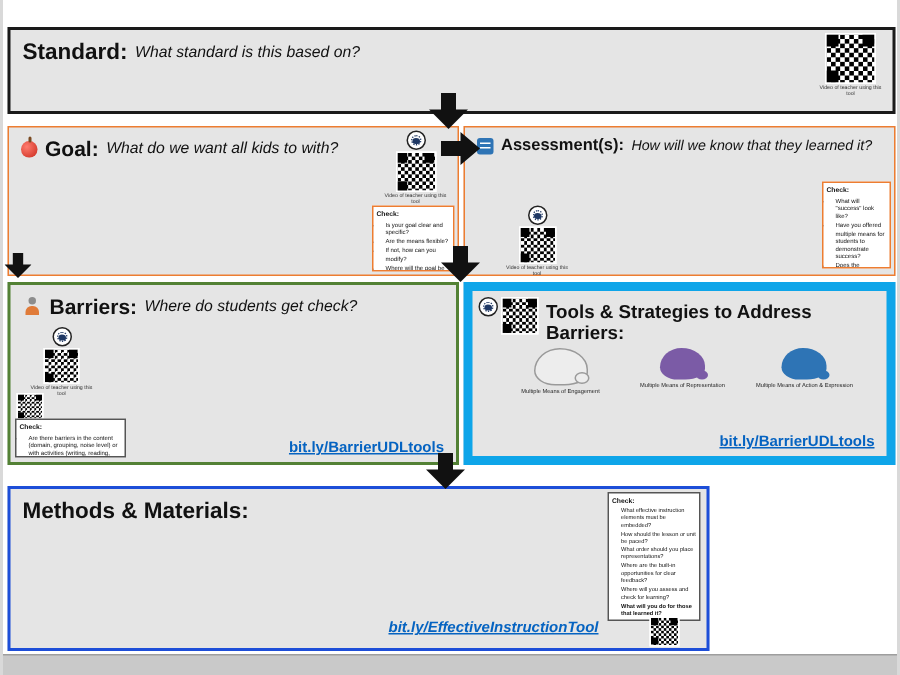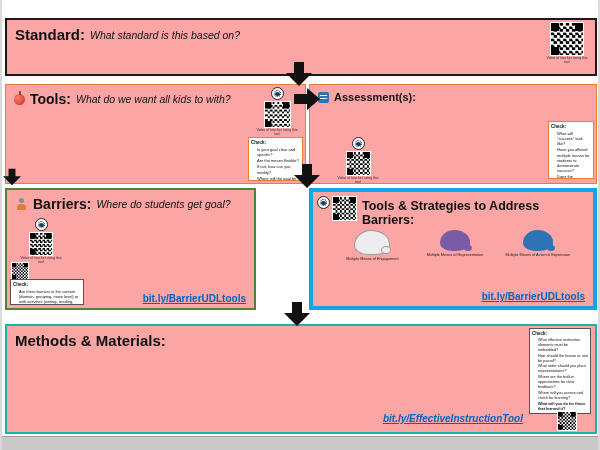--- a/index.html
+++ b/index.html
@@ -1,26 +1,26 @@
 <!DOCTYPE html>
 <html><head>
 <meta charset="utf-8">
 <style>
   html,body{margin:0;padding:0;background:#fff;font-family:"Liberation Sans",sans-serif;color:#111;}
   .page{position:relative;width:600px;height:450px;background:#fff;overflow:hidden;
         border-left:2px solid #d9d9d9;border-right:2px solid #d9d9d9;box-sizing:border-box;}
   .bottom-bar{position:absolute;left:0;bottom:0;width:100%;height:13px;background:#c9c9c9;border-top:1px solid #9e9e9e;}
 
-  .sec{position:absolute;background:#fca5a5;box-sizing:border-box;}
+  .sec{position:absolute;background:#e5e5e5;box-sizing:border-box;}
   #standard{left:3px;top:18px;width:592px;height:58px;border:2px solid #1a1a1a;}
   #goal{left:3px;top:84px;width:301px;height:100px;border:1.5px solid #ed7d31;}
   #assessment{left:307px;top:84px;width:288px;height:100px;border:1.5px solid #ed7d31;}
-  #barriers{left:3px;top:188px;width:251px;height:122px;border:2px solid #538135;}
-  #tools{left:307px;top:188px;width:288px;height:122px;border:4px solid #0ea5e9;}
-  #methods{left:3px;top:324px;width:592px;height:110px;border:2px solid #14b8a6;}
+  #barriers{left:3px;top:188px;width:301px;height:122px;border:2px solid #538135;}
+  #tools{left:307px;top:188px;width:288px;height:122px;border:6px solid #0ea5e9;}
+  #methods{left:3px;top:324px;width:468px;height:110px;border:2px solid #1d4ed8;}
 
   .sec-head{display:flex;align-items:center;gap:5px;padding:6px 8px 2px 8px;}
   .lbl{font-weight:bold;font-size:15px;white-space:nowrap;}
   .lbl.md{font-size:14px;}
   .lbl.sm{font-size:11px;}
   .q{font-size:10.5px;white-space:nowrap;font-style:italic;}
   .q.sm{font-size:9.5px;}
 
   
   .qr{background-color:#fff;border:1px solid #fff;box-sizing:border-box;
@@ -84,21 +84,21 @@
     </div>
     <div class="qr-col" style="right:6px;top:2px;">
       <div class="qr" style="width:34px;height:34px;"></div>
       <div class="cap">Video of teacher using this tool</div>
     </div>
   </div>
 
   <div class="sec" id="goal">
     <div class="sec-head">
       <span class="apple"></span>
-      <span class="lbl md">Tools:</span>
+      <span class="lbl md">Goal:</span>
       <span class="q">What do we want all kids to with?</span>
     </div>
     <div class="qr-col" style="right:6px;top:2px;">
       <span class="logo"></span>
       <div class="qr" style="width:27px;height:27px;"></div>
       <div class="cap">Video of teacher using this tool</div>
     </div>
     <div class="check" style="right:2px;top:52px;width:55px;height:44px;">
       <span class="t">Check:</span>
       <ul>
@@ -108,20 +108,21 @@
         <li>Where will the goal be posted?</li>
 
       </ul>
     </div>
   </div>
 
   <div class="sec" id="assessment">
     <div class="sec-head">
       <span class="assess-icon"></span>
       <span class="lbl sm">Assessment(s):</span>
+      <span class="q sm">How will we know that they learned it?</span>
     </div>
     <div class="qr-col" style="left:26px;top:52px;">
       <span class="logo"></span>
       <div class="qr" style="width:25px;height:25px;"></div>
       <div class="cap">Video of teacher using this tool</div>
     </div>
     <div class="check" style="right:2px;top:36px;width:46px;height:58px;">
       <span class="t">Check:</span>
       <ul>
         <li>What will "success" look like?</li>
@@ -129,21 +130,21 @@
         <li>Does the assessment directly measure achievement of the goal?</li>
 
       </ul>
     </div>
   </div>
 
   <div class="sec" id="barriers">
     <div class="sec-head">
       <span class="barrier-icon"></span>
       <span class="lbl md">Barriers:</span>
-      <span class="q">Where do students get goal?</span>
+      <span class="q">Where do students get check?</span>
     </div>
     <div class="qr-col" style="left:12px;top:28px;">
       <span class="logo"></span>
       <div class="qr" style="width:24px;height:24px;"></div>
       <div class="cap">Video of teacher using this tool</div>
     </div>
     <div class="qr" style="position:absolute;left:4px;top:72px;width:18px;height:18px;"></div>
     <div class="check dark" style="left:3px;bottom:3px;width:74px;height:26px;">
       <span class="t">Check:</span>
       <ul>

